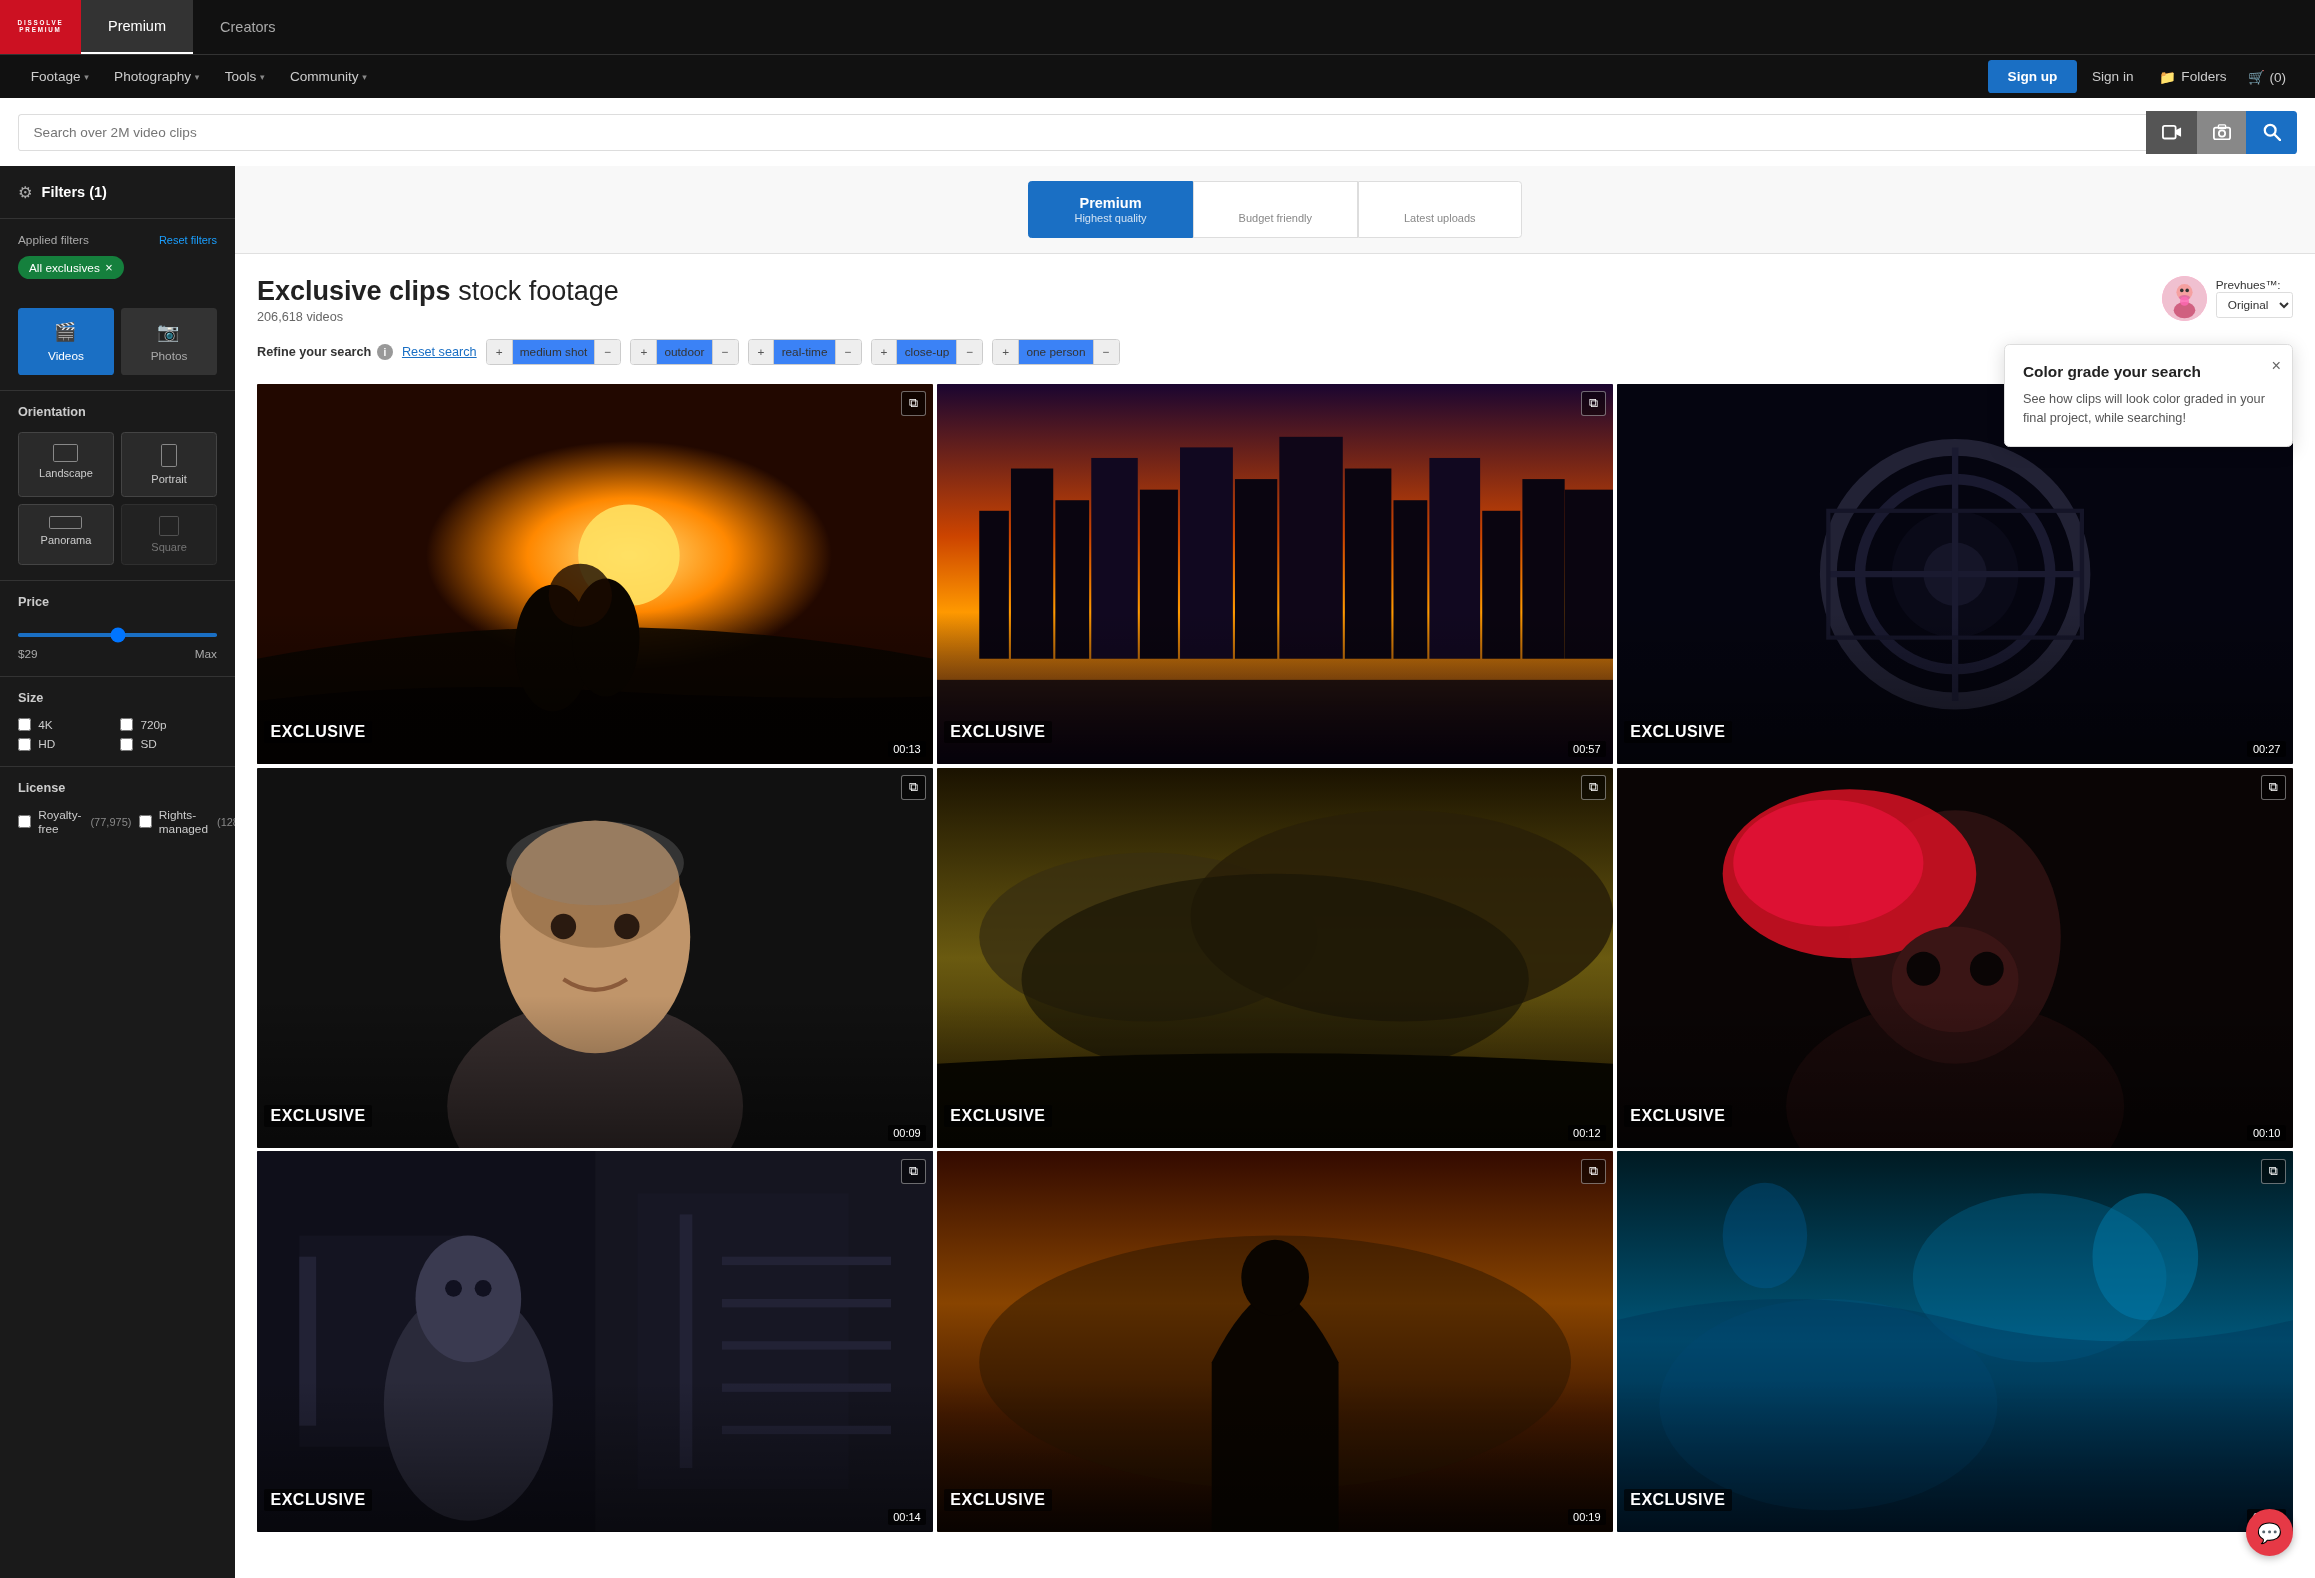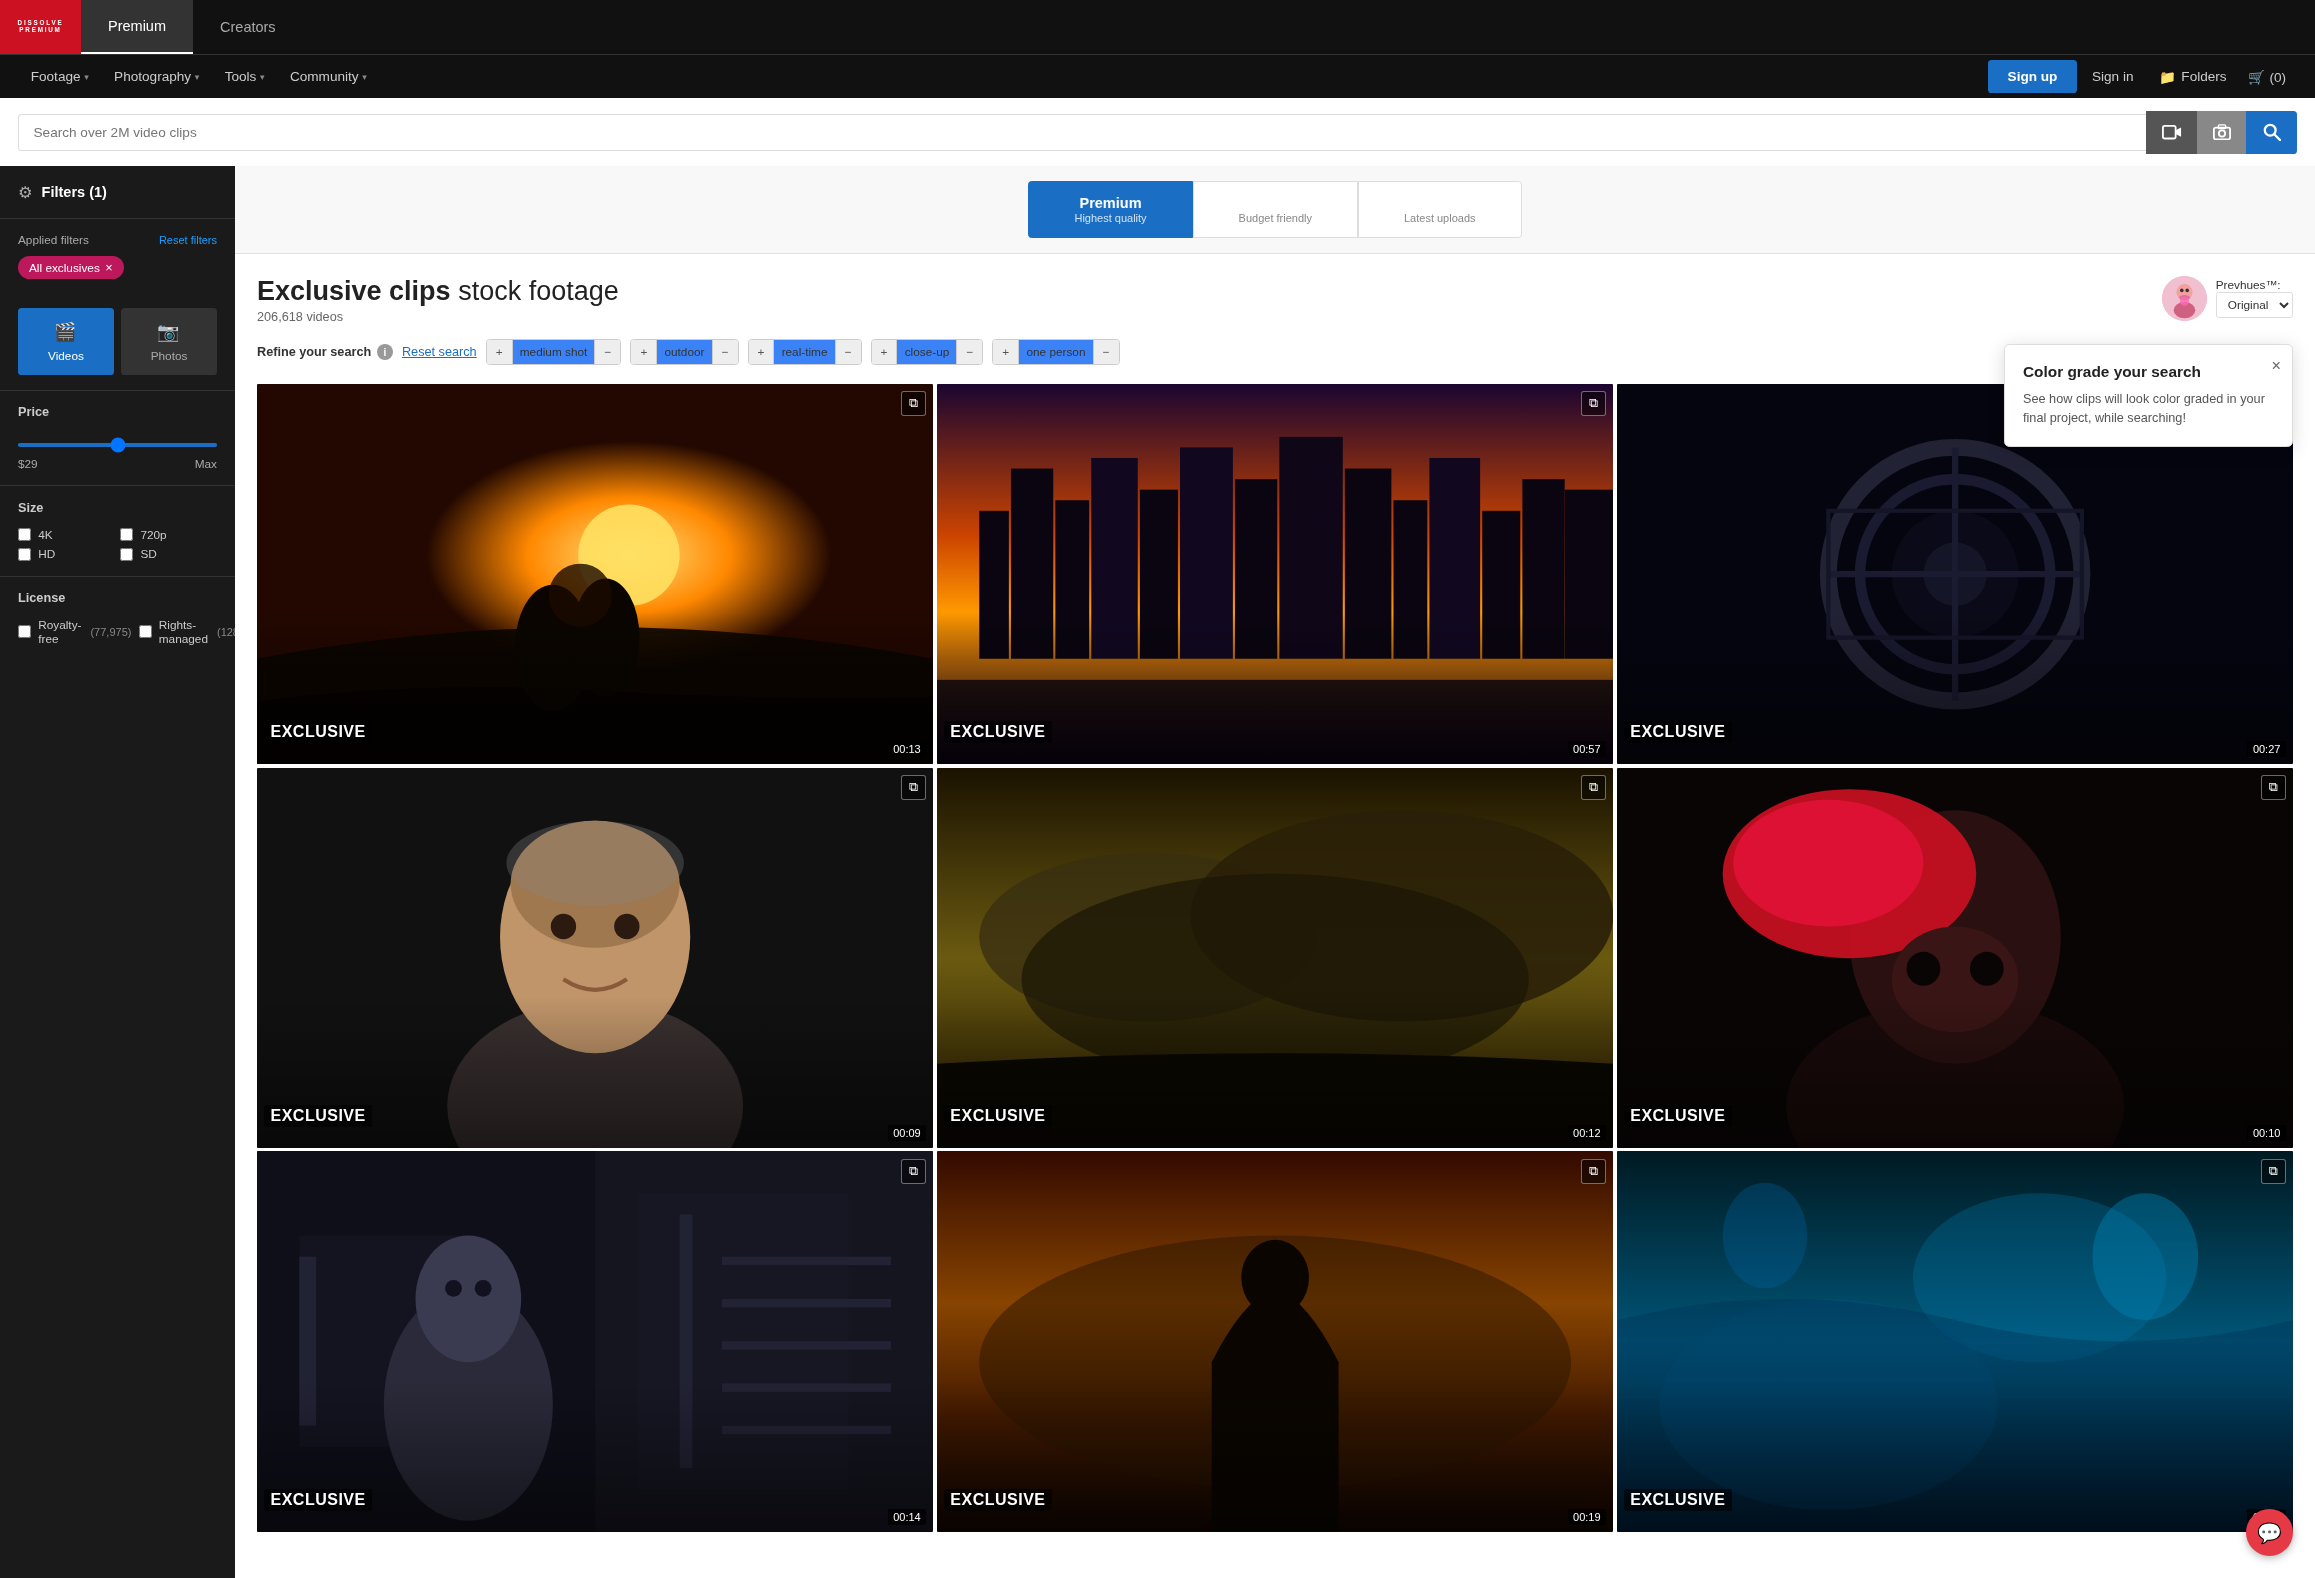--- a/index.html
+++ b/index.html
@@ -34,21 +34,21 @@
     .main-layout { display: flex; background: #f0f0f0; min-height: calc(100vh - 105px); }
 
     
     .sidebar { width: 235px; min-width: 235px; background: #1a1a1a; color: #fff; padding: 0; }
     .sidebar-filters-header { display: flex; align-items: center; gap: 9px; padding: 16.3px 18px; border-bottom: 0.9px solid #333; }
     .filters-icon { color: #aaa; font-size: 16.3px; }
     .filters-title { font-size: 14.5px; font-weight: 600; }
     .applied-filters-section { padding: 14.5px 18px; }
     .applied-filters-label { font-size: 11.8px; color: #aaa; margin-bottom: 9px; display: flex; justify-content: space-between; align-items: center; }
     .reset-filters-link { color: #1a9fff; font-size: 11px; cursor: pointer; }
-    .filter-tag { background: #be185d; color: #fff; border-radius: 18px; padding: 4.5px 11px; font-size: 11.8px; display: inline-flex; align-items: center; gap: 5.4px; }
+    .filter-tag { background: #15803d; color: #fff; border-radius: 18px; padding: 4.5px 11px; font-size: 11.8px; display: inline-flex; align-items: center; gap: 5.4px; }
     .filter-tag-x { cursor: pointer; font-size: 12.7px; }
     .media-type-btns { display: flex; gap: 0; padding: 14.5px 18px; }
     .media-btn { flex: 1; background: #333; color: #aaa; border: none; padding: 12.7px 0; cursor: pointer; display: flex; flex-direction: column; align-items: center; gap: 5.4px; font-size: 11.8px; border-radius: 3.6px; }
     .media-btn.active { background: #1a6fc4; color: #fff; }
     .media-btn-icon { font-size: 18px; }
     .sidebar-section { padding: 14.5px 18px; border-top: 0.9px solid #333; }
     .sidebar-section-title { font-size: 12.7px; font-weight: 600; color: #ccc; margin-bottom: 12.7px; }
     .orientation-grid { display: grid; grid-template-columns: 1fr 1fr; gap: 7.2px; }
     .orientation-btn { background: #2a2a2a; border: 0.9px solid #444; color: #ccc; padding: 11px 7.2px; border-radius: 3.6px; cursor: pointer; display: flex; flex-direction: column; align-items: center; gap: 5.4px; font-size: 11px; }
     .orientation-icon { width: 25px; height: 18px; border: 1.8px solid #888; border-radius: 1.8px; }
@@ -211,20 +211,41 @@
       <button class="media-btn active">
         <span class="media-btn-icon">🎬</span>
         <span>Videos</span>
       </button>
       <button class="media-btn" style="margin-left:7.2px;">
         <span class="media-btn-icon">📷</span>
         <span>Photos</span>
       </button>
     </div>
 
+    <div class="sidebar-section">
+      <div class="sidebar-section-title">Orientation</div>
+      <div class="orientation-grid">
+        <div class="orientation-btn">
+          <div class="orientation-icon"></div>
+          <span>Landscape</span>
+        </div>
+        <div class="orientation-btn">
+          <div class="orientation-icon portrait"></div>
+          <span>Portrait</span>
+        </div>
+        <div class="orientation-btn">
+          <div class="orientation-icon panorama"></div>
+          <span>Panorama</span>
+        </div>
+        <div class="orientation-btn" style="opacity:0.5;">
+          <div class="orientation-icon" style="width:20px;height:20px;"></div>
+          <span>Square</span>
+        </div>
+      </div>
+    </div>
 
     <div class="sidebar-section">
       <div class="sidebar-section-title">Price</div>
       <div class="price-range">
         <div class="price-slider-wrap">
           <input type="range" class="price-slider" min="0" max="100" value="50" style="">
         </div>
         <div class="price-labels">
           <span>$29</span>
           <span>Max</span>

